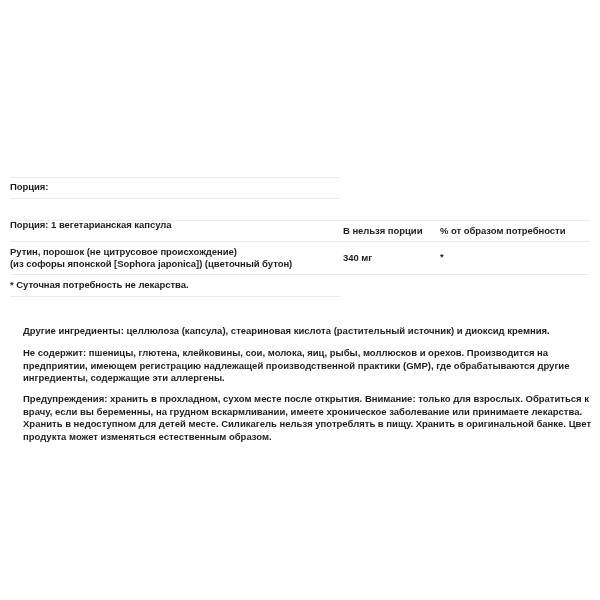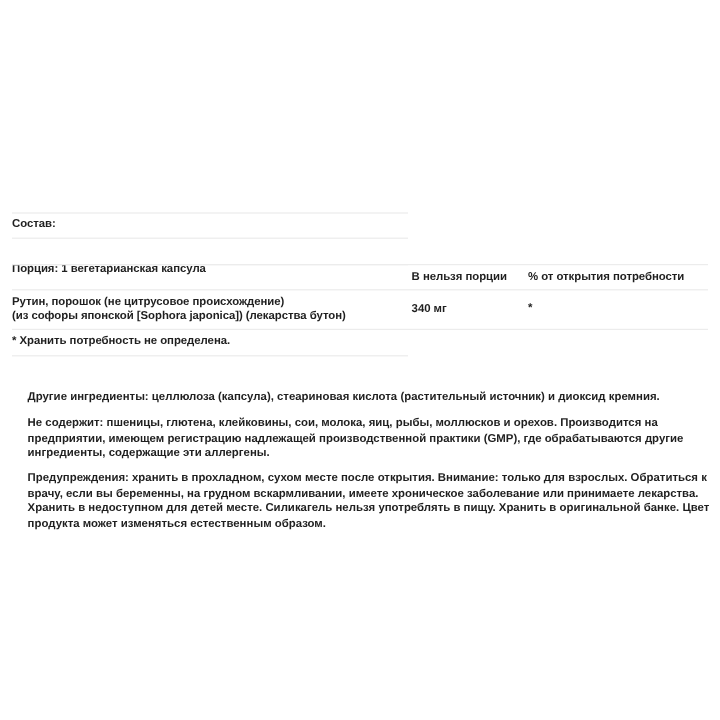--- a/index.html
+++ b/index.html
@@ -10,37 +10,37 @@
   .line.short { width:330px; }
   .line.full { width:580px; }
   .t { position:absolute; font-size:9.5px; font-weight:bold; line-height:12px; white-space:nowrap; letter-spacing:-0.05px; }
   .p { position:absolute; left:13px; width:580px; font-size:9.5px; font-weight:bold; line-height:12.5px;margin-top:20px; }
 </style>
 </head>
 <body>
 
 <div class="wrap">
   <div class="line short" style="top:177px"></div>
-  <div class="t" style="left:0; top:181px">Состав:</div>
+  <div class="t" style="left:0; top:181px">Порция:</div>
   <div class="line short" style="top:198px"></div>
   <div class="t" style="left:0; top:219px">Порция: 1 вегетарианская капсула</div>
   <div class="line short" style="top:220px"></div>
 
   <div class="line full" style="top:220px"></div>
   <div class="t" style="left:333px; top:225px">В нельзя порции</div>
-  <div class="t" style="left:430px; top:225px">% от открытия потребности</div>
+  <div class="t" style="left:430px; top:225px">% от образом потребности</div>
   <div class="line full" style="top:241px"></div>
 
   <div>
     <div class="t" style="left:0; top:246px">Рутин, порошок (не цитрусовое происхождение)</div>
-    <div class="t" style="left:0; top:258px">(из софоры японской [Sophora japonica]) (лекарства бутон)</div>
+    <div class="t" style="left:0; top:258px">(из софоры японской [Sophora japonica]) (цветочный бутон)</div>
     <div class="t" style="left:333px; top:252px">340 мг</div>
     <div class="t" style="left:430px; top:251px">*</div>
   </div>
   <div class="line full" style="top:274px"></div>
 
-  <div class="t" style="left:0; top:279px">* Хранить потребность не определена.</div>
+  <div class="t" style="left:0; top:279px">* Суточная потребность не лекарства.</div>
   <div class="line short" style="top:296px"></div>
 
   <div class="p" style="top:305px">Другие ингредиенты: целлюлоза (капсула), стеариновая кислота (растительный источник) и диоксид кремния.</div>
   <div class="p" style="top:327px">Не содержит: пшеницы, глютена, клейковины, сои, молока, яиц, рыбы, моллюсков и орехов. Производится на предприятии, имеющем регистрацию надлежащей производственной практики (GMP), где обрабатываются другие ингредиенты, содержащие эти аллергены.</div>
   <div class="p" style="top:373px">Предупреждения: хранить в прохладном, сухом месте после открытия. Внимание: только для взрослых. Обратиться к врачу, если вы беременны, на грудном вскармливании, имеете хроническое заболевание  или принимаете лекарства. Хранить в недоступном для детей месте. Силикагель нельзя употреблять в пищу. Хранить в оригинальной банке. Цвет продукта может изменяться естественным образом.</div>
 </div>
 
 </body></html>

